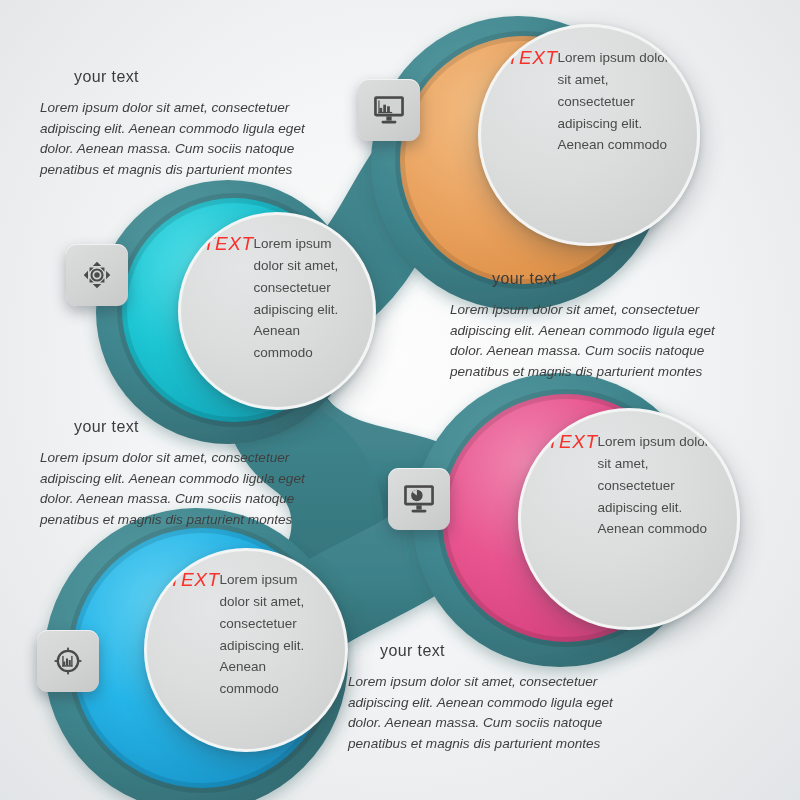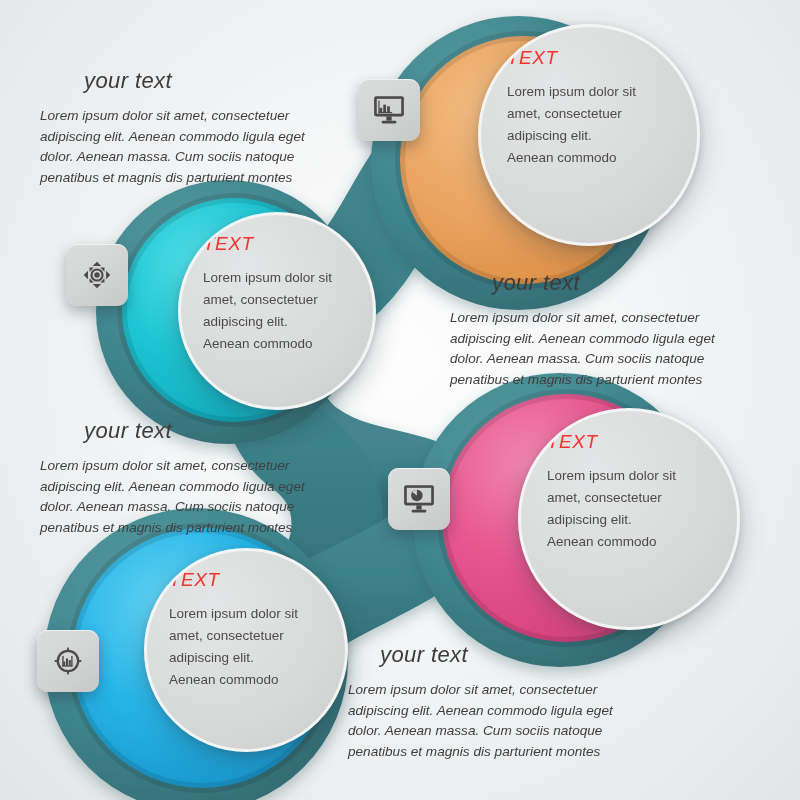--- a/index.html
+++ b/index.html
@@ -41,21 +41,20 @@
     overflow: hidden;
   }
 
   .bubble-inner {
     position: absolute;
     left: 0; top: 0;
     width: 100%; height: 100%;
     box-sizing: border-box;
     padding: 20px 26px;
     display: flex;
-    flex-direction: column;
     justify-content: flex-start;
     align-items: flex-start;
   }
 
   .bubble-title {
     color: #f9312b;
     font-style: italic;
     font-size: 19px;
     letter-spacing: 0.5px;
     margin-bottom: 12px;
@@ -84,24 +83,23 @@
     z-index: 40;
   }
   .icon-chip svg { display: block; }
 
   
   .caption {
     position: absolute;
     z-index: 30;
   }
   .caption-title {
-    font-style: italic;
-    font-size: 22px;
+    font-size: 16px;
     color: #3c3c3c;
-    margin: 0 0 12px 44px;
+    margin: 0 0 12px 34px;
     letter-spacing: 0.4px;
   }
   .caption-body {
     font-style: italic;
     font-size: 13.6px;
     line-height: 1.52;
     color: #3f3f3f;
     margin: 0;
     width: 290px;
   }

